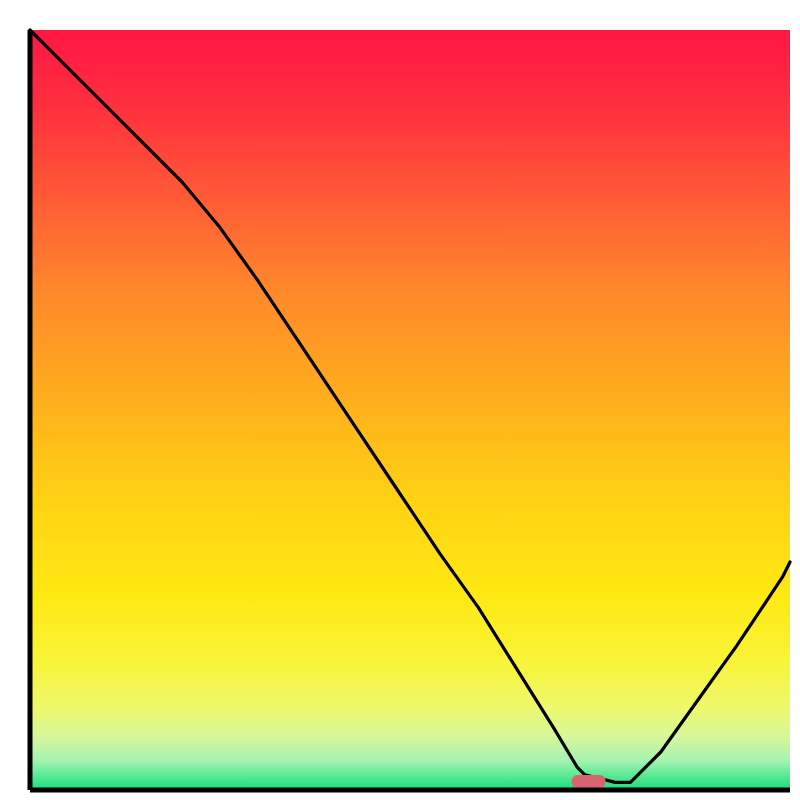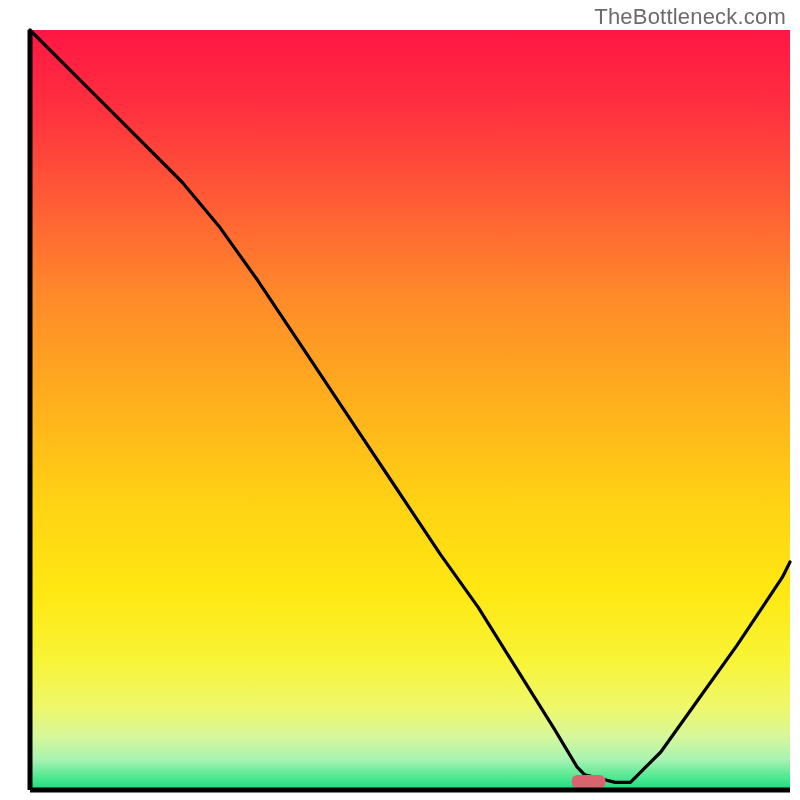--- a/index.html
+++ b/index.html
@@ -28,21 +28,20 @@
   svg.plot {
     position: absolute;
     top: 0;
     left: 0;
   }
 </style>
 </head>
 <body>
 
 <div class="container">
-  <div class="watermark">TheBottleneck.com</div>
 
   <svg class="plot" width="800" height="800" viewBox="0 0 800 800">
     <defs>
       <linearGradient id="bg-grad" x1="0" y1="0" x2="0" y2="1">
       <stop offset="0.00%" stop-color="#ff1744"></stop>
           <stop offset="10.00%" stop-color="#ff2f3f"></stop>
           <stop offset="22.00%" stop-color="#ff5a36"></stop>
           <stop offset="35.00%" stop-color="#ff8a2a"></stop>
           <stop offset="50.00%" stop-color="#ffb21c"></stop>
           <stop offset="62.00%" stop-color="#ffd214"></stop>

